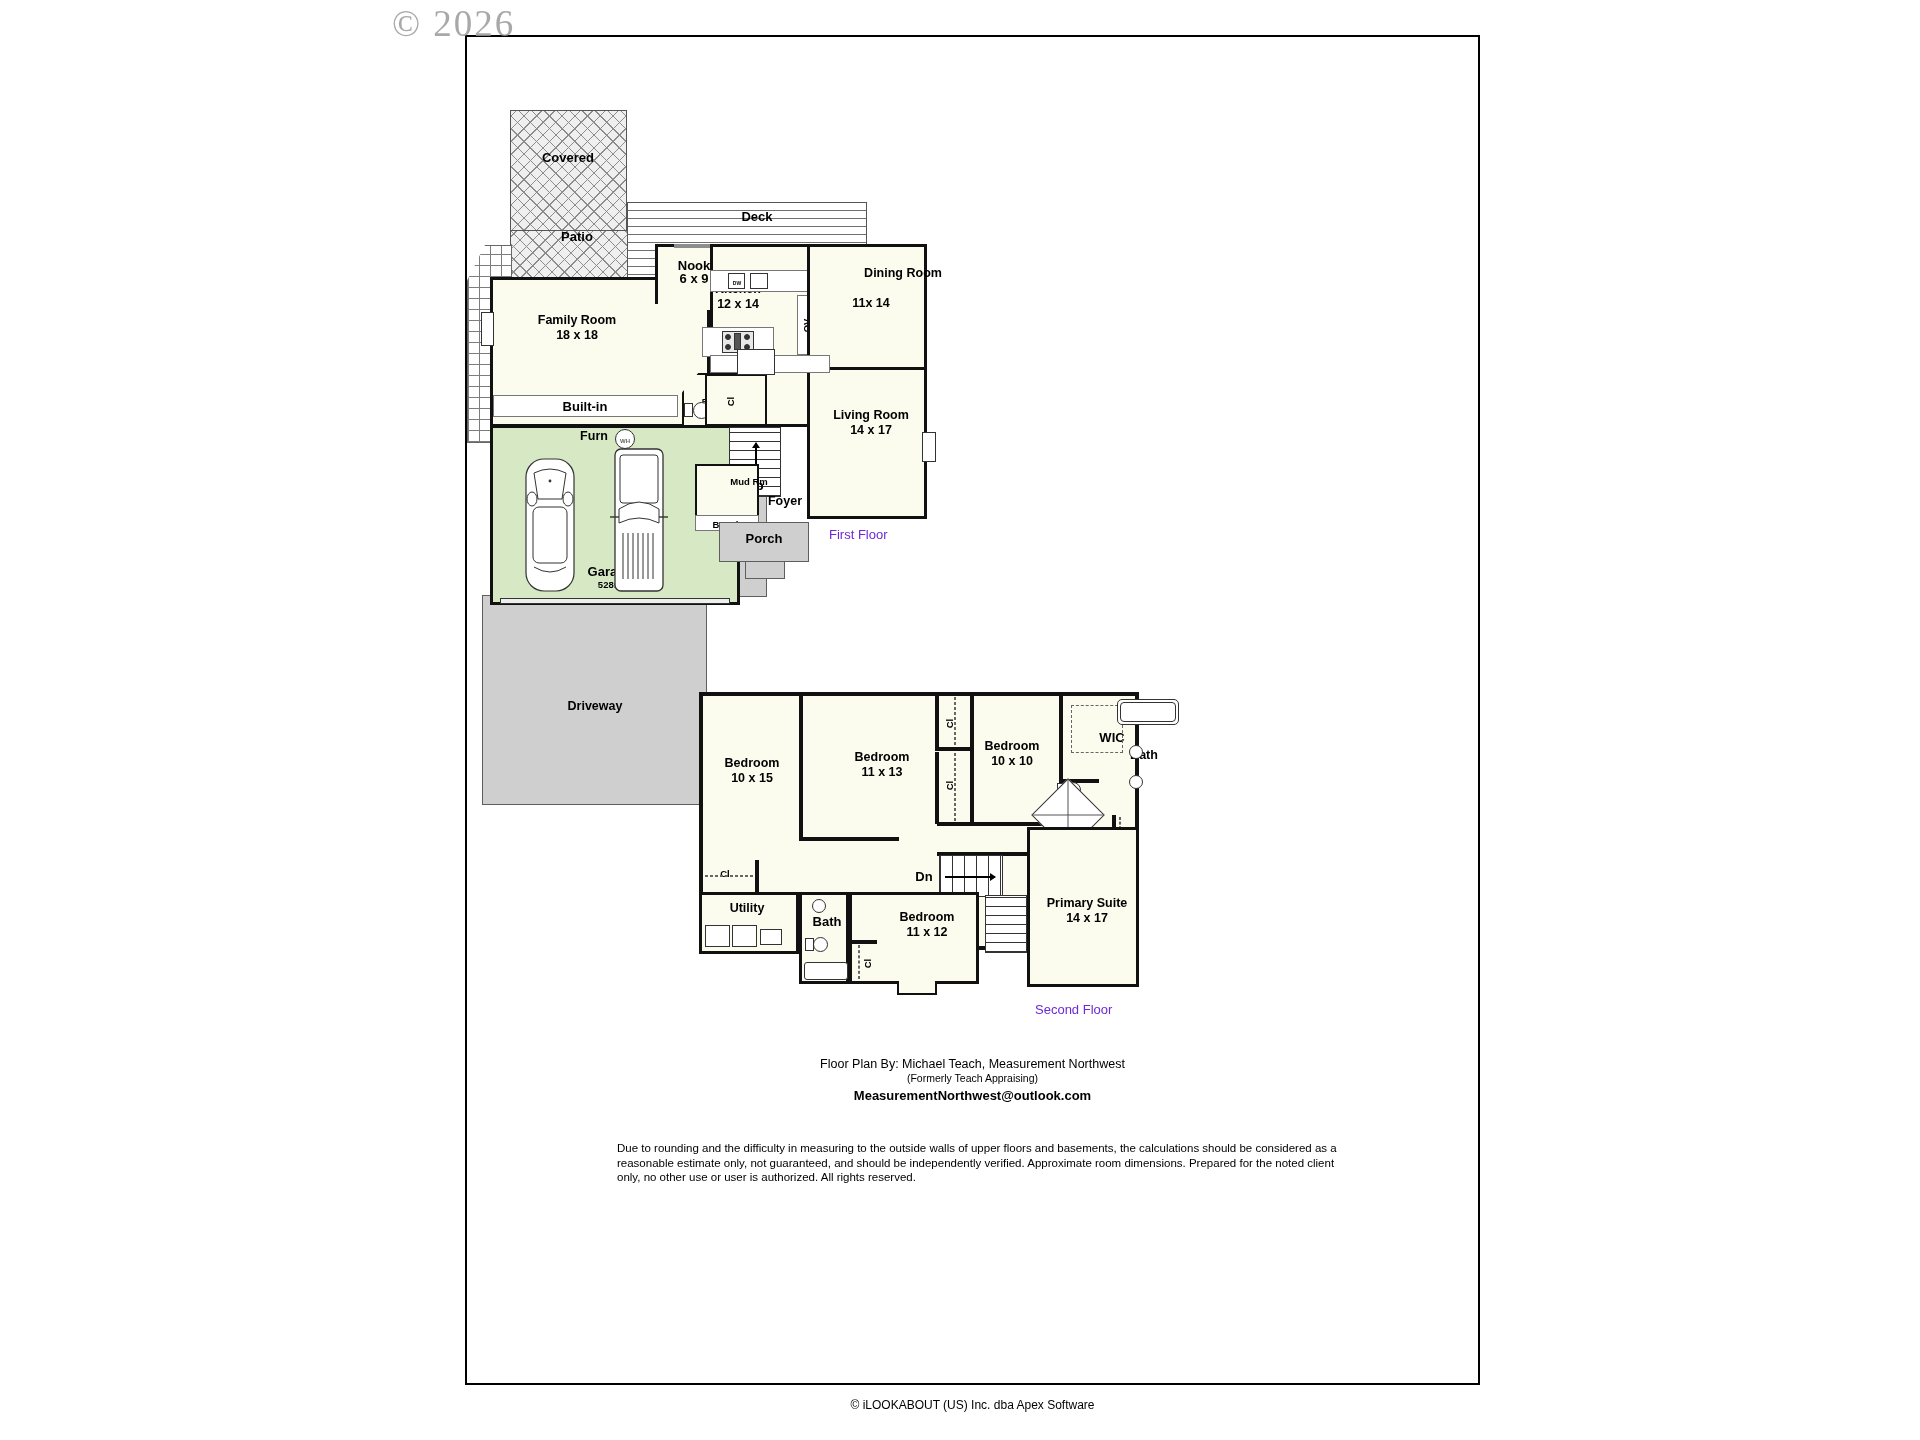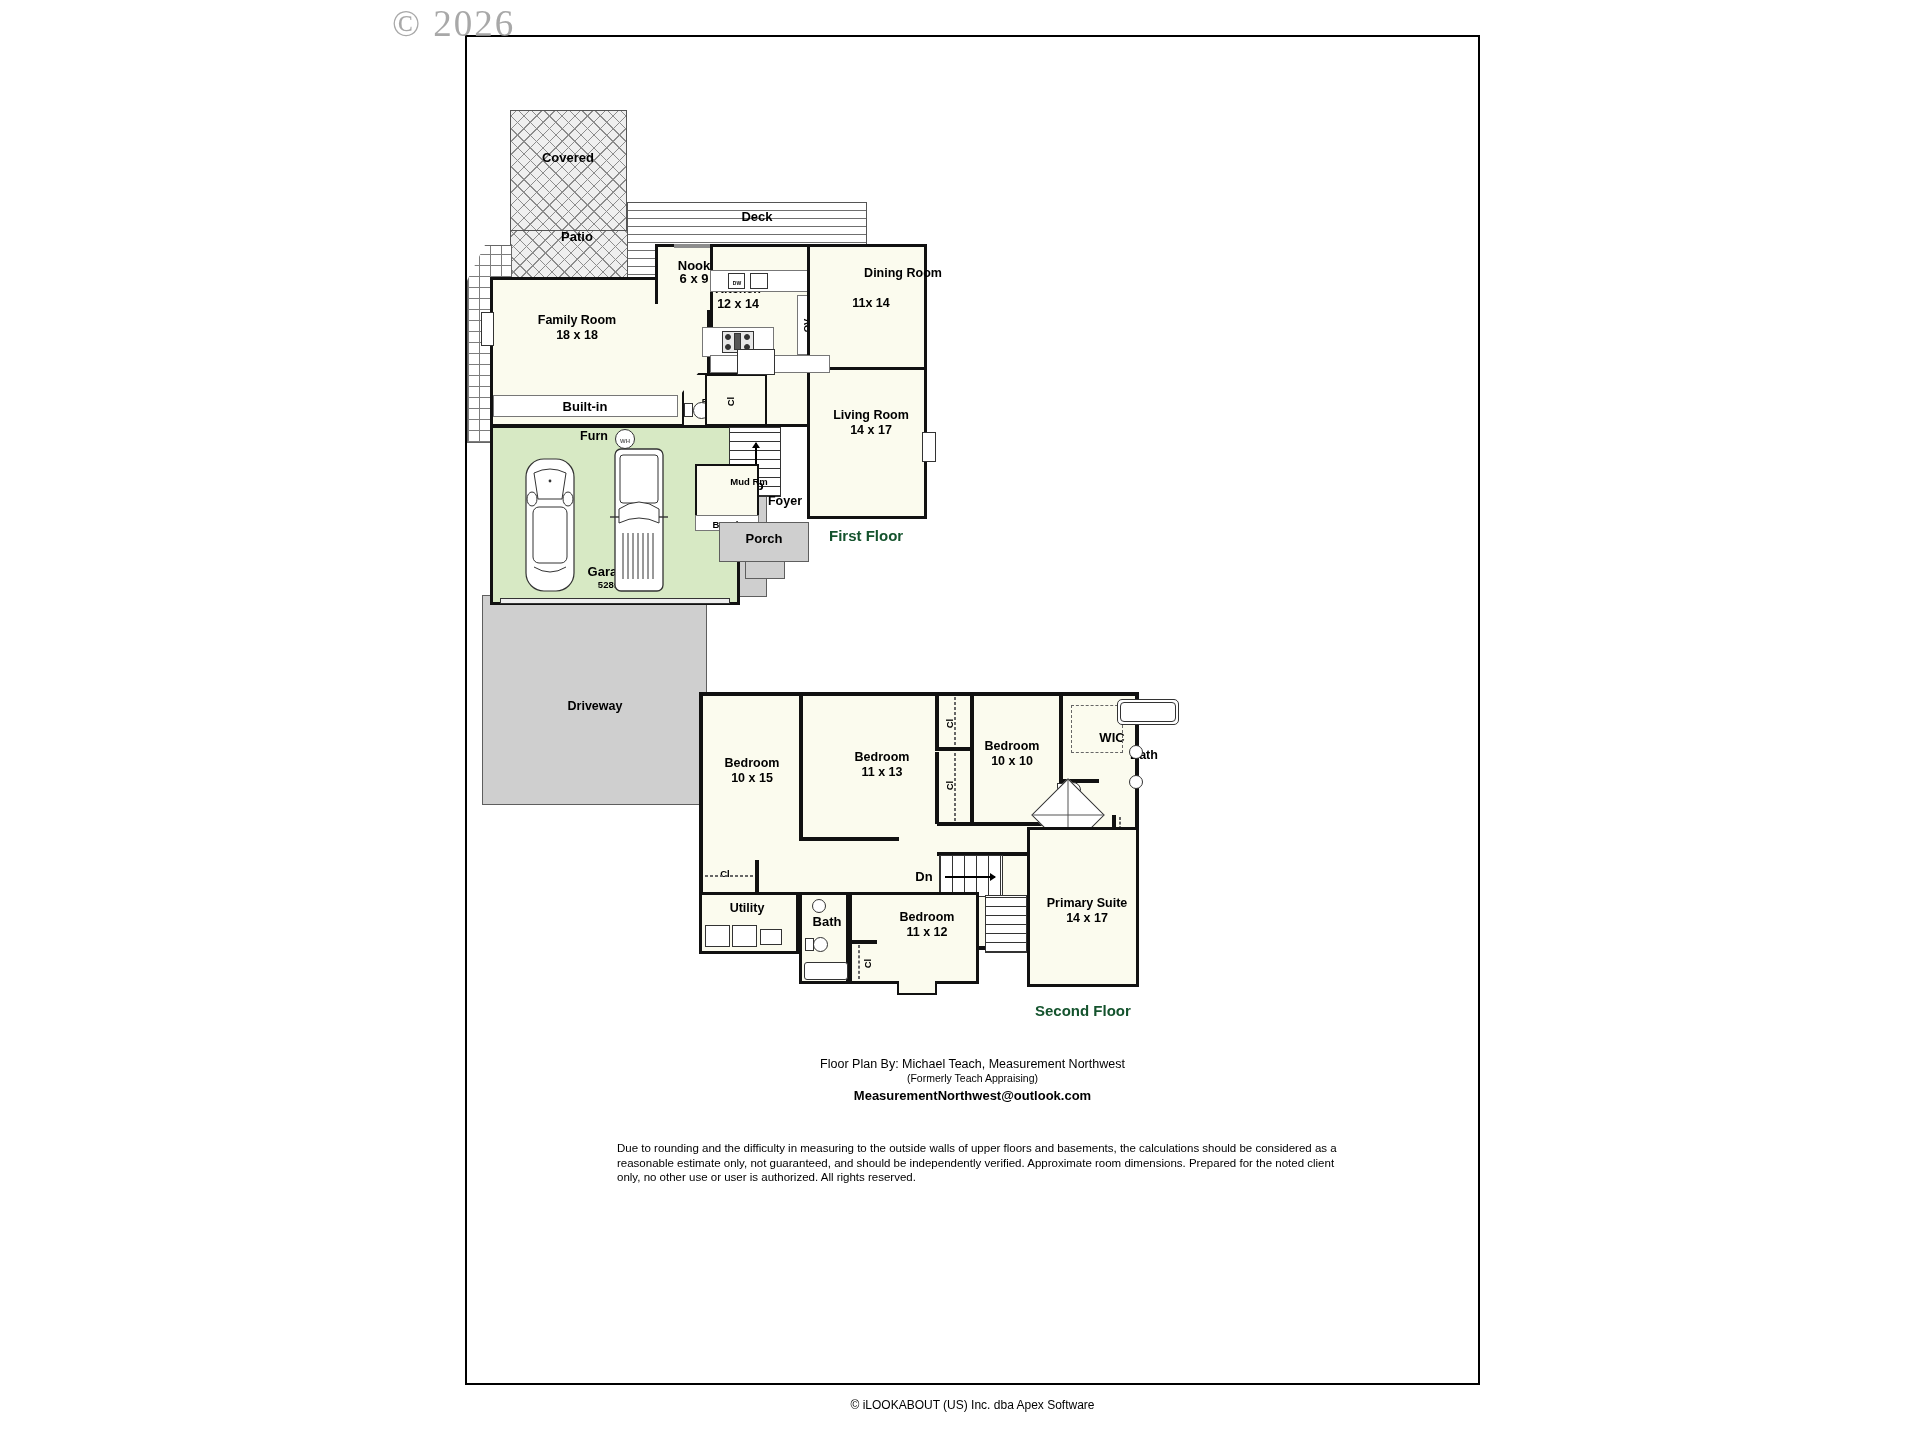--- a/index.html
+++ b/index.html
@@ -45,21 +45,21 @@
   .cl-dash{position:absolute;box-sizing:border-box;border:1.3px dashed #666;}
   .stair{position:absolute;box-sizing:border-box;border:1.4px solid #333;background:#fff;
      background-image:repeating-linear-gradient(0deg,#333 0 1.4px, transparent 1.4px 9px);}
   .stairH{position:absolute;box-sizing:border-box;border:1.4px solid #333;background:#fff;
      background-image:repeating-linear-gradient(90deg,#333 0 1.4px, transparent 1.4px 9px);}
   .arrowv{position:absolute;width:1.6px;background:#000;}
   .arrowv:after{content:"";position:absolute;top:-1px;left:-3px;border-left:4px solid transparent;border-right:4px solid transparent;border-bottom:6px solid #000;}
   .arrowh{position:absolute;height:1.6px;background:#000;}
   .arrowh:after{content:"";position:absolute;right:-1px;top:-3px;border-top:4px solid transparent;border-bottom:4px solid transparent;border-left:6px solid #000;}
 
-  .flabel{position:absolute;font-size:15px;font-weight:bold;color:#14532d;white-space:nowrap;}
+  .flabel{position:absolute;font-size:13px;font-weight:normal;color:#6d28d9;white-space:nowrap;}
 
   .credits{position:absolute;left:0;width:100%;text-align:center;color:#000;}
   .cr1{top:1020px;font-size:12.5px;}
   .cr2{top:1035px;font-size:10.5px;}
   .cr3{top:1051px;font-size:13px;font-weight:bold;}
   .disc{position:absolute;left:150px;top:1080px;width:720px;font-size:11.5px;line-height:14.5px;color:#000;margin-top:24px;}
 </style>
 </head>
 <body>
 

